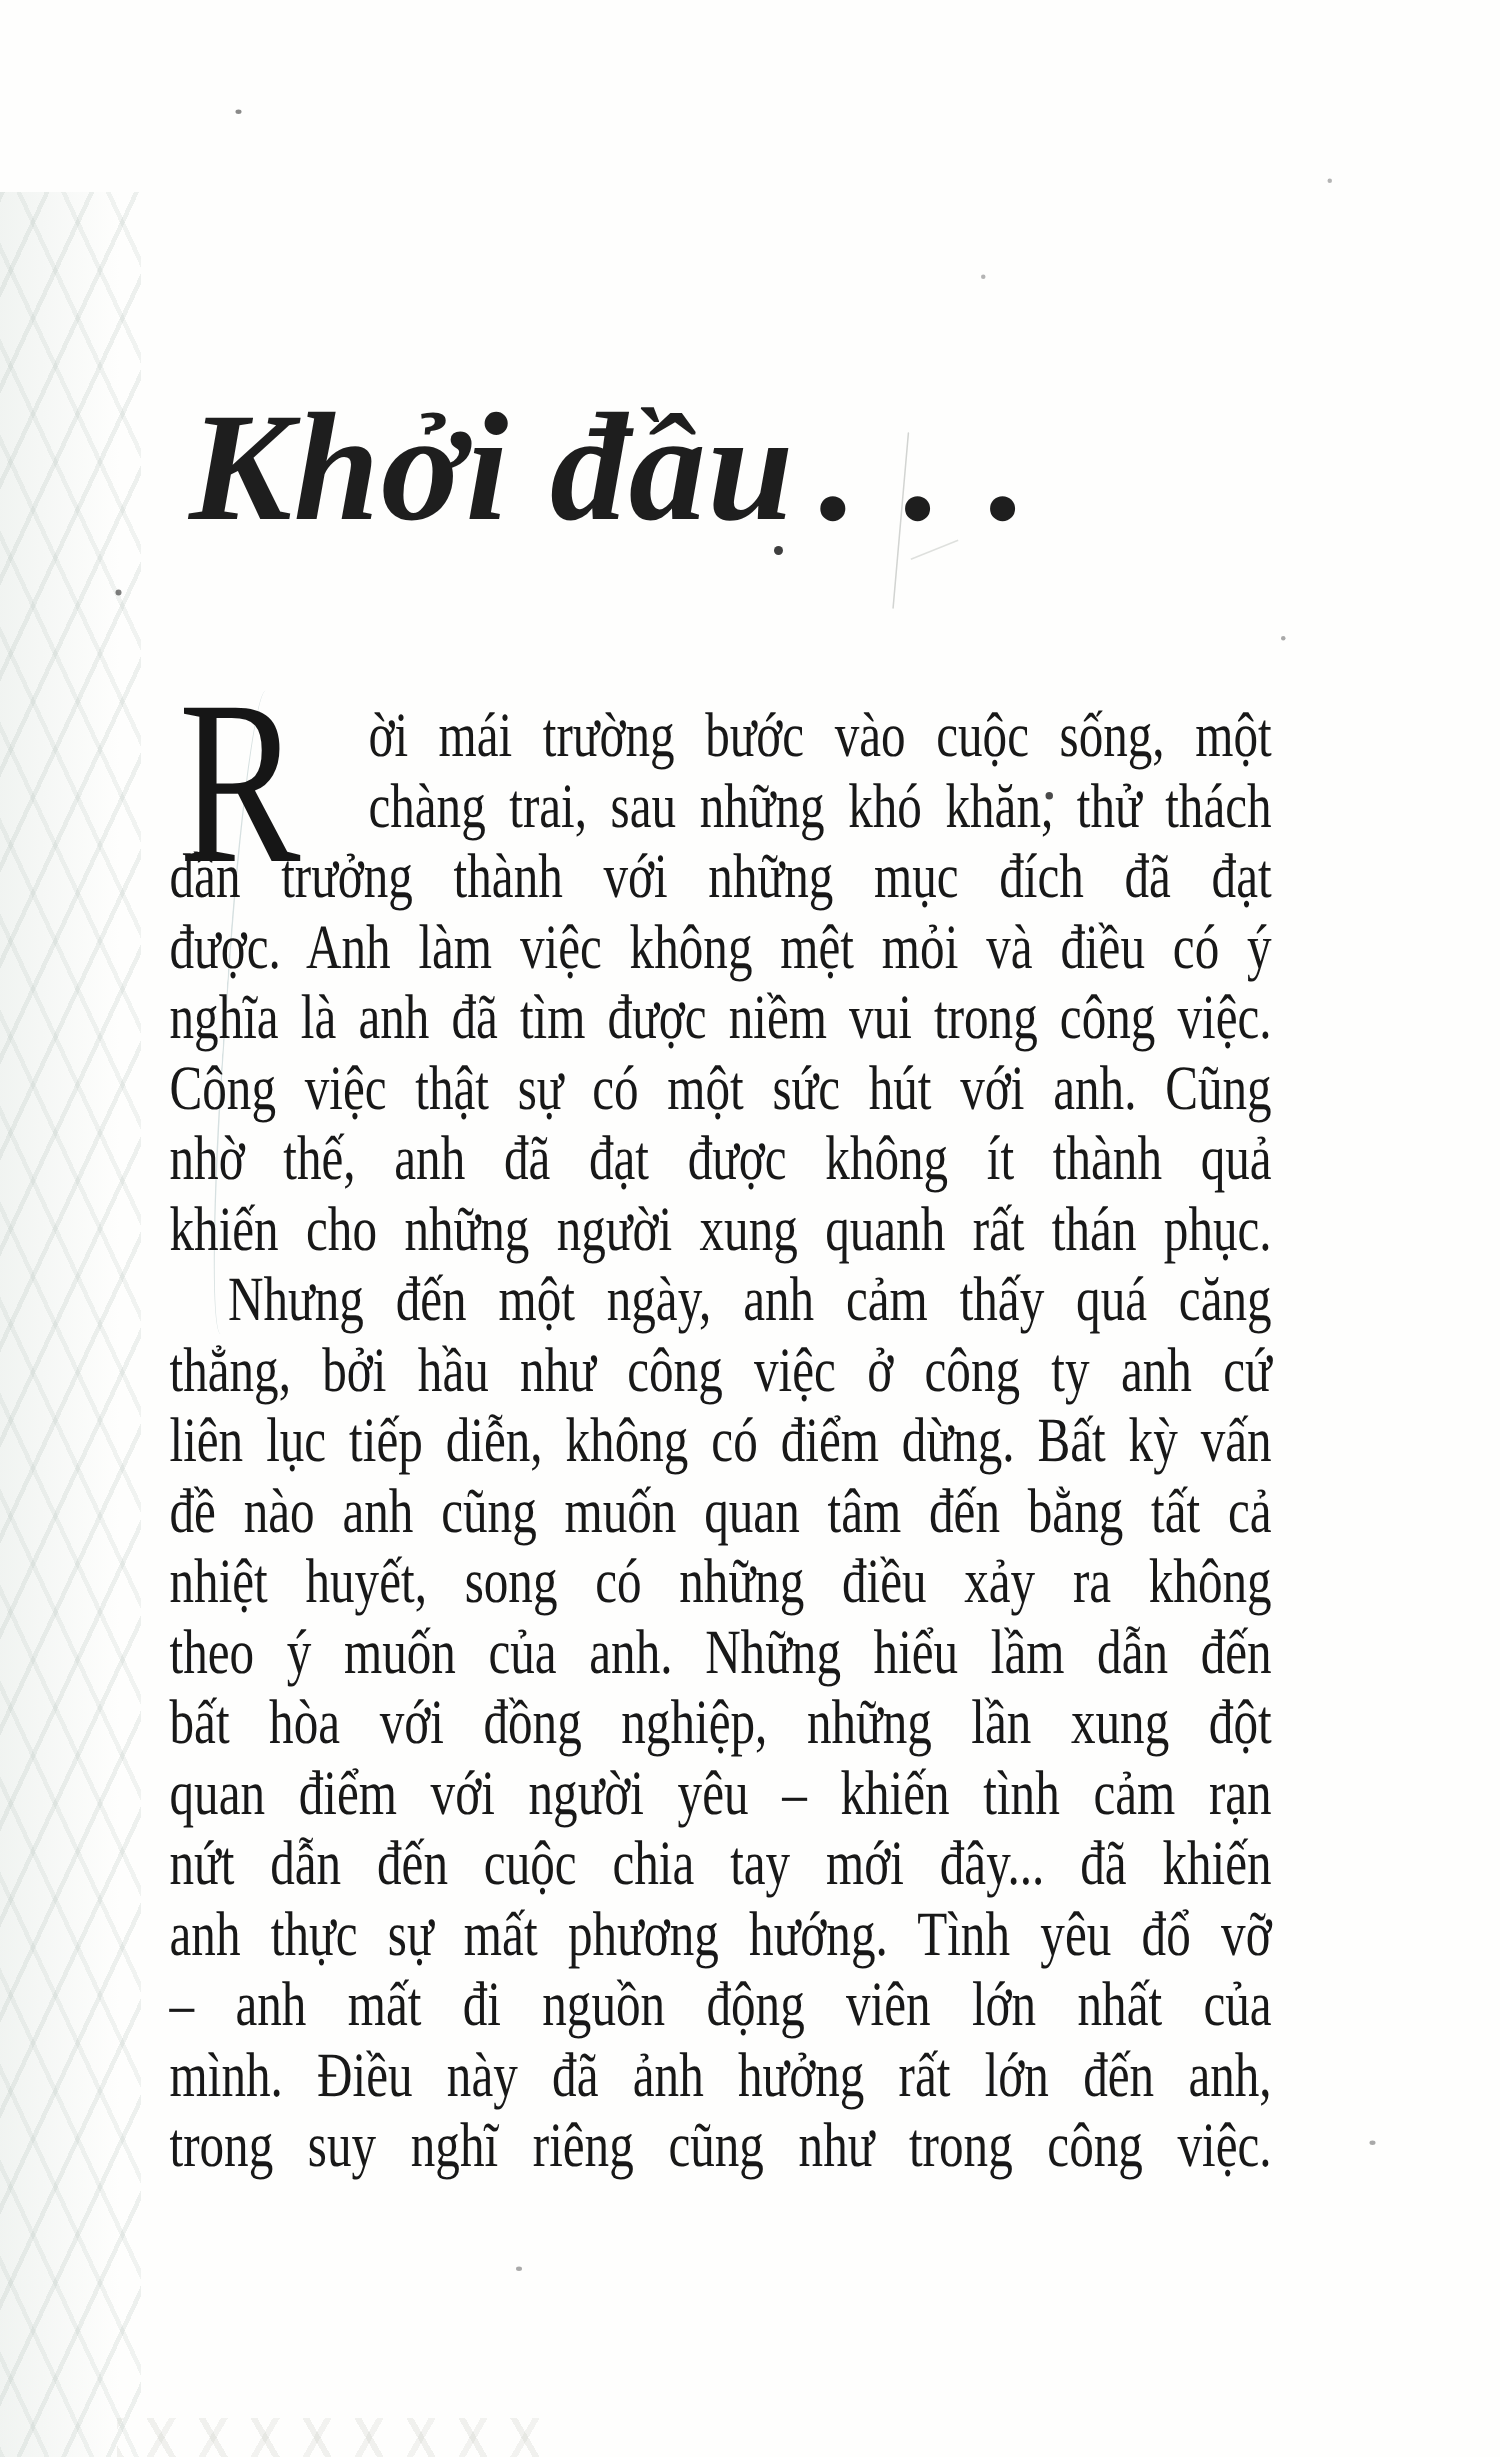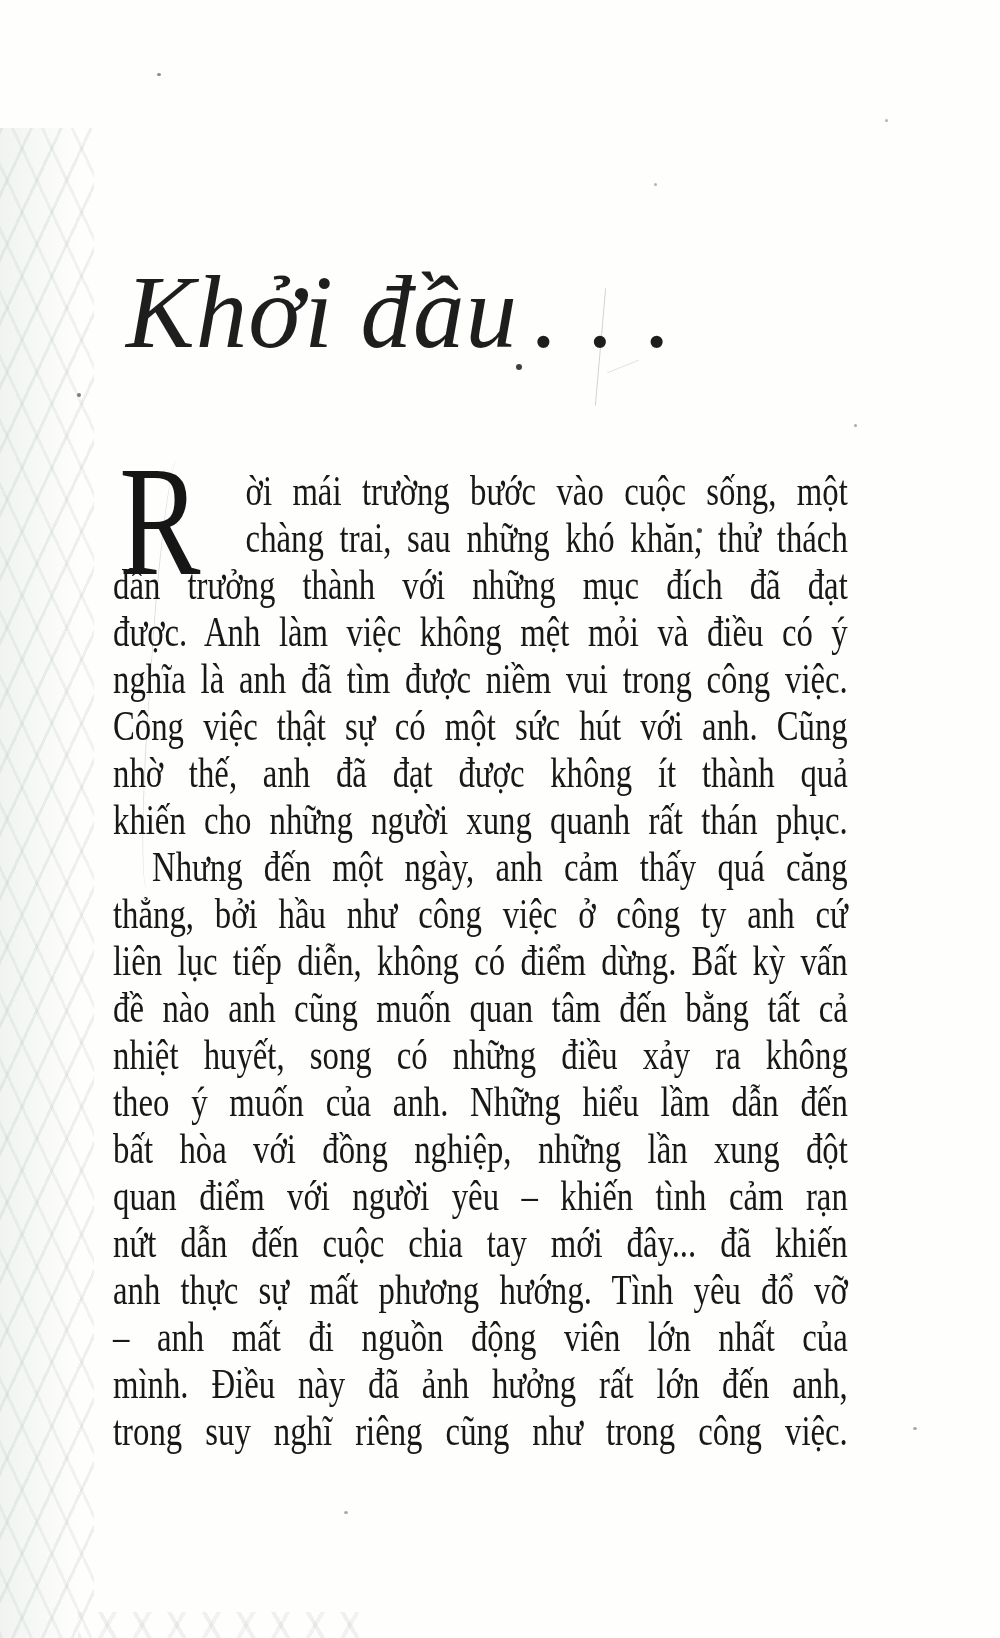--- a/index.html
+++ b/index.html
@@ -84,21 +84,21 @@
   .sp8  { left: 913px; top: 1427px; width: 4px; height: 3px; opacity: .4; }
   .sp9  { left: 344px; top: 1511px; width: 4px; height: 3px; opacity: .4; }
 
   
   .title {
     position: absolute;
     left: 126px;
     top: 258px;
     margin: 0;
     font-style: italic;
-    font-weight: normal;
+    font-weight: bold;
     font-size: 103px;
     line-height: 1.05;
     letter-spacing: 1px;
     color: #1e1e1e;
     white-space: nowrap;
   }
   .title .dots {
     letter-spacing: 0.30em;
     margin-left: 0.12em;
     font-style: normal;

